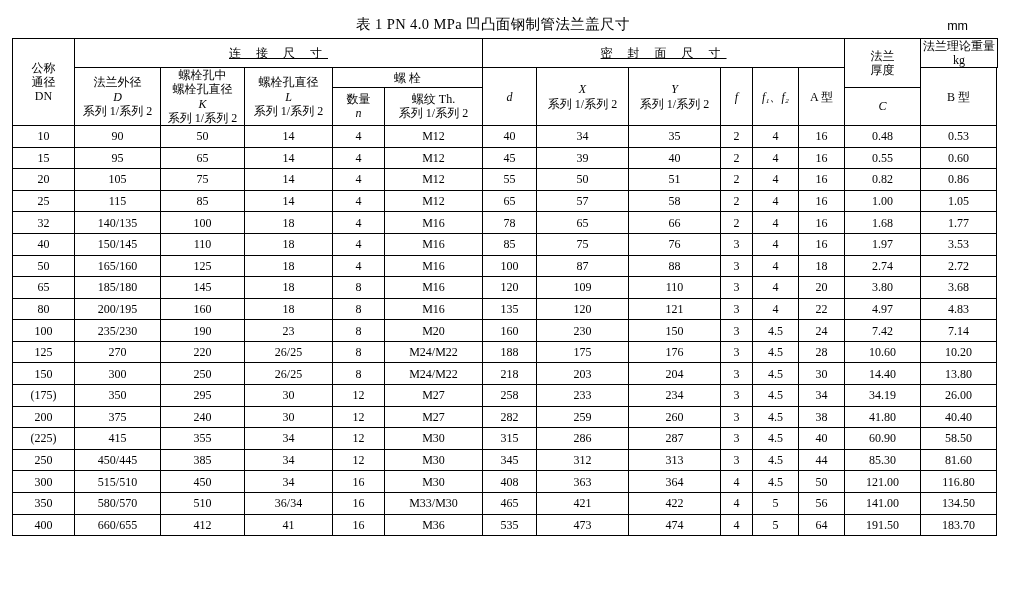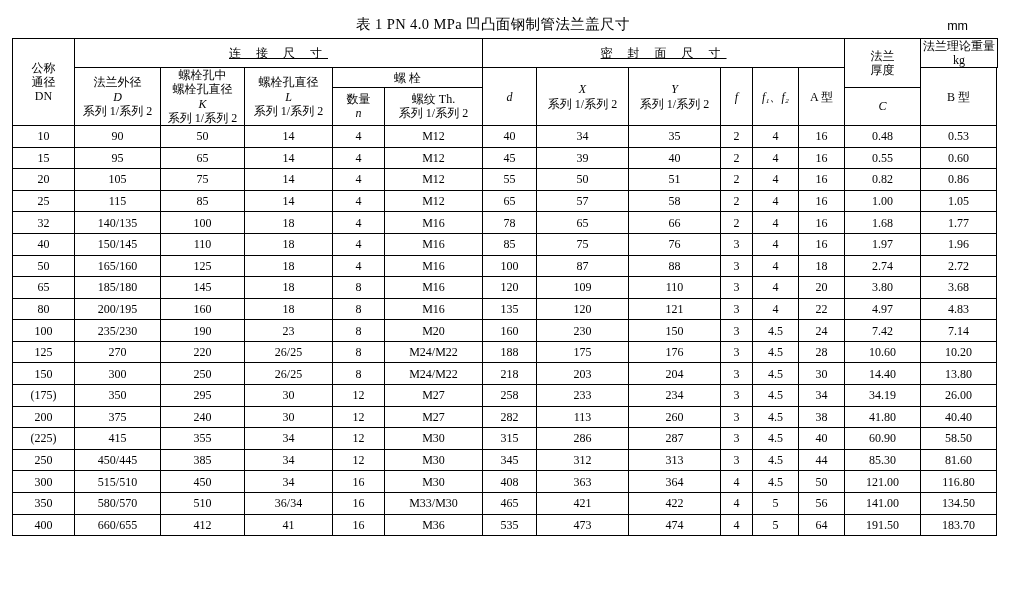--- a/index.html
+++ b/index.html
@@ -269,21 +269,21 @@
           <td>18</td>
           <td>4</td>
           <td>M16</td>
           <td>85</td>
           <td>75</td>
           <td>76</td>
           <td>3</td>
           <td>4</td>
           <td>16</td>
           <td>1.97</td>
-          <td>1.96</td>
+          <td>3.53</td>
         </tr>
         <tr>
           <td>50</td>
           <td>165/160</td>
           <td>125</td>
           <td>18</td>
           <td>4</td>
           <td>M16</td>
           <td>100</td>
           <td>87</td>
@@ -391,21 +391,21 @@
           <td>26.00</td>
         </tr>
         <tr>
           <td>200</td>
           <td>375</td>
           <td>240</td>
           <td>30</td>
           <td>12</td>
           <td>M27</td>
           <td>282</td>
-          <td>113</td>
+          <td>259</td>
           <td>260</td>
           <td>3</td>
           <td>4.5</td>
           <td>38</td>
           <td>41.80</td>
           <td>40.40</td>
         </tr>
         <tr>
           <td>(225)</td>
           <td>415</td>

